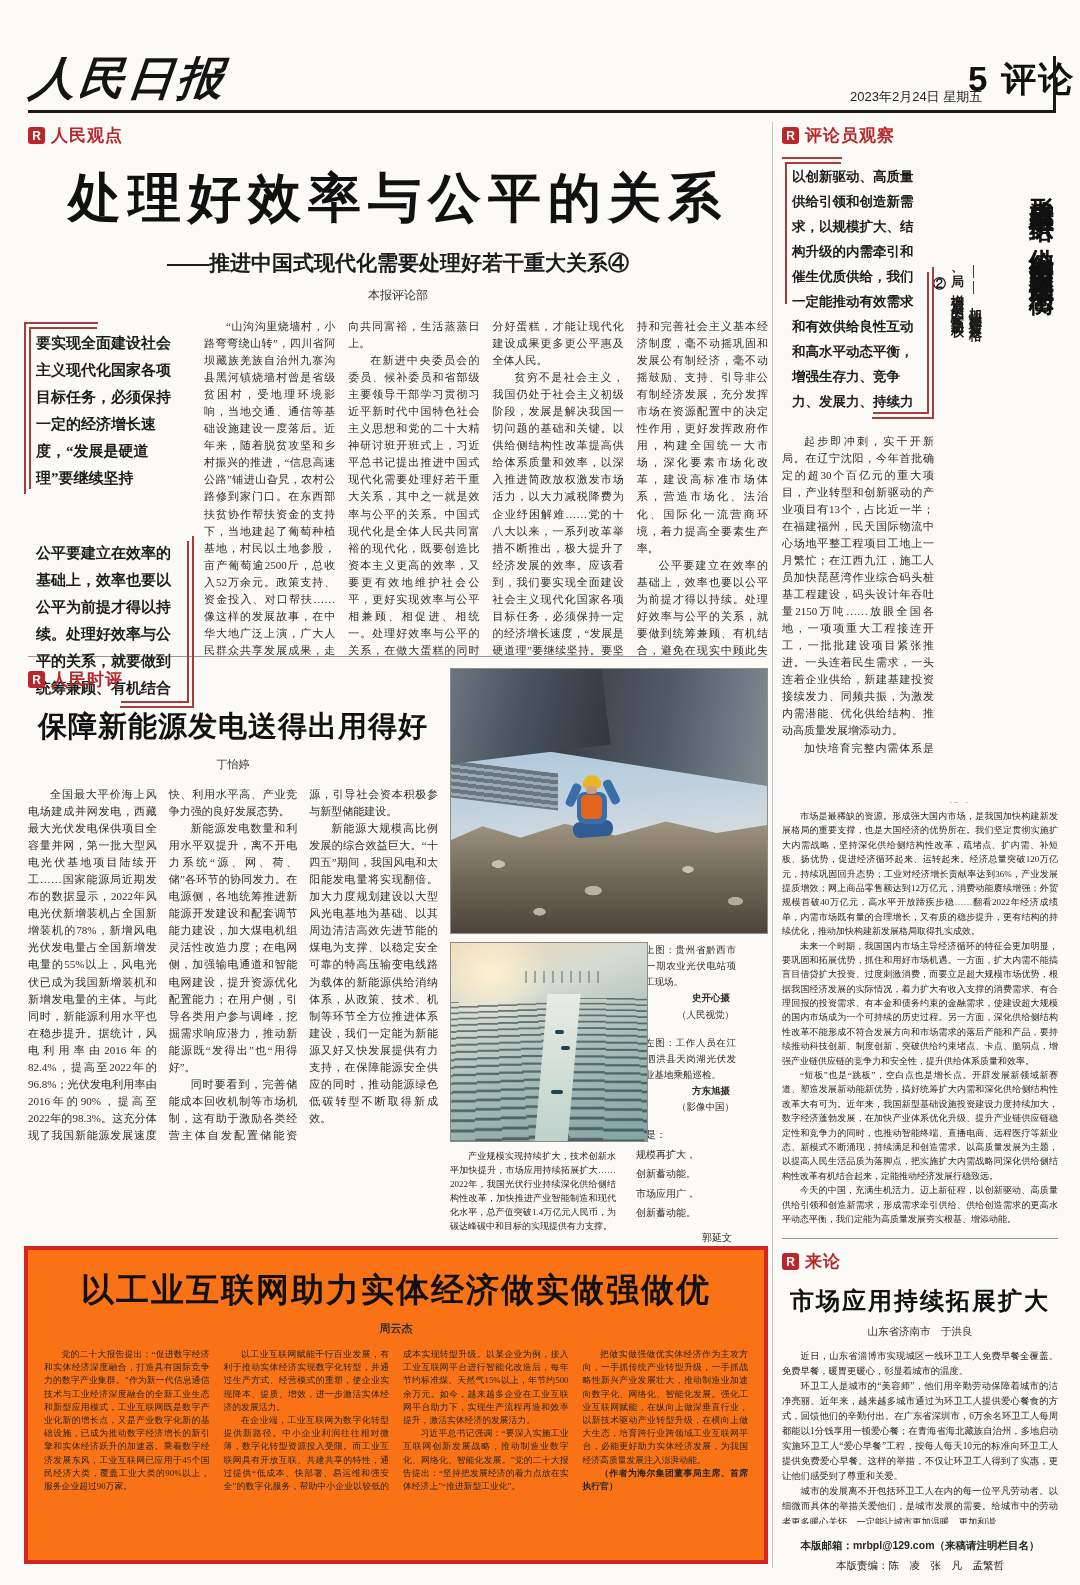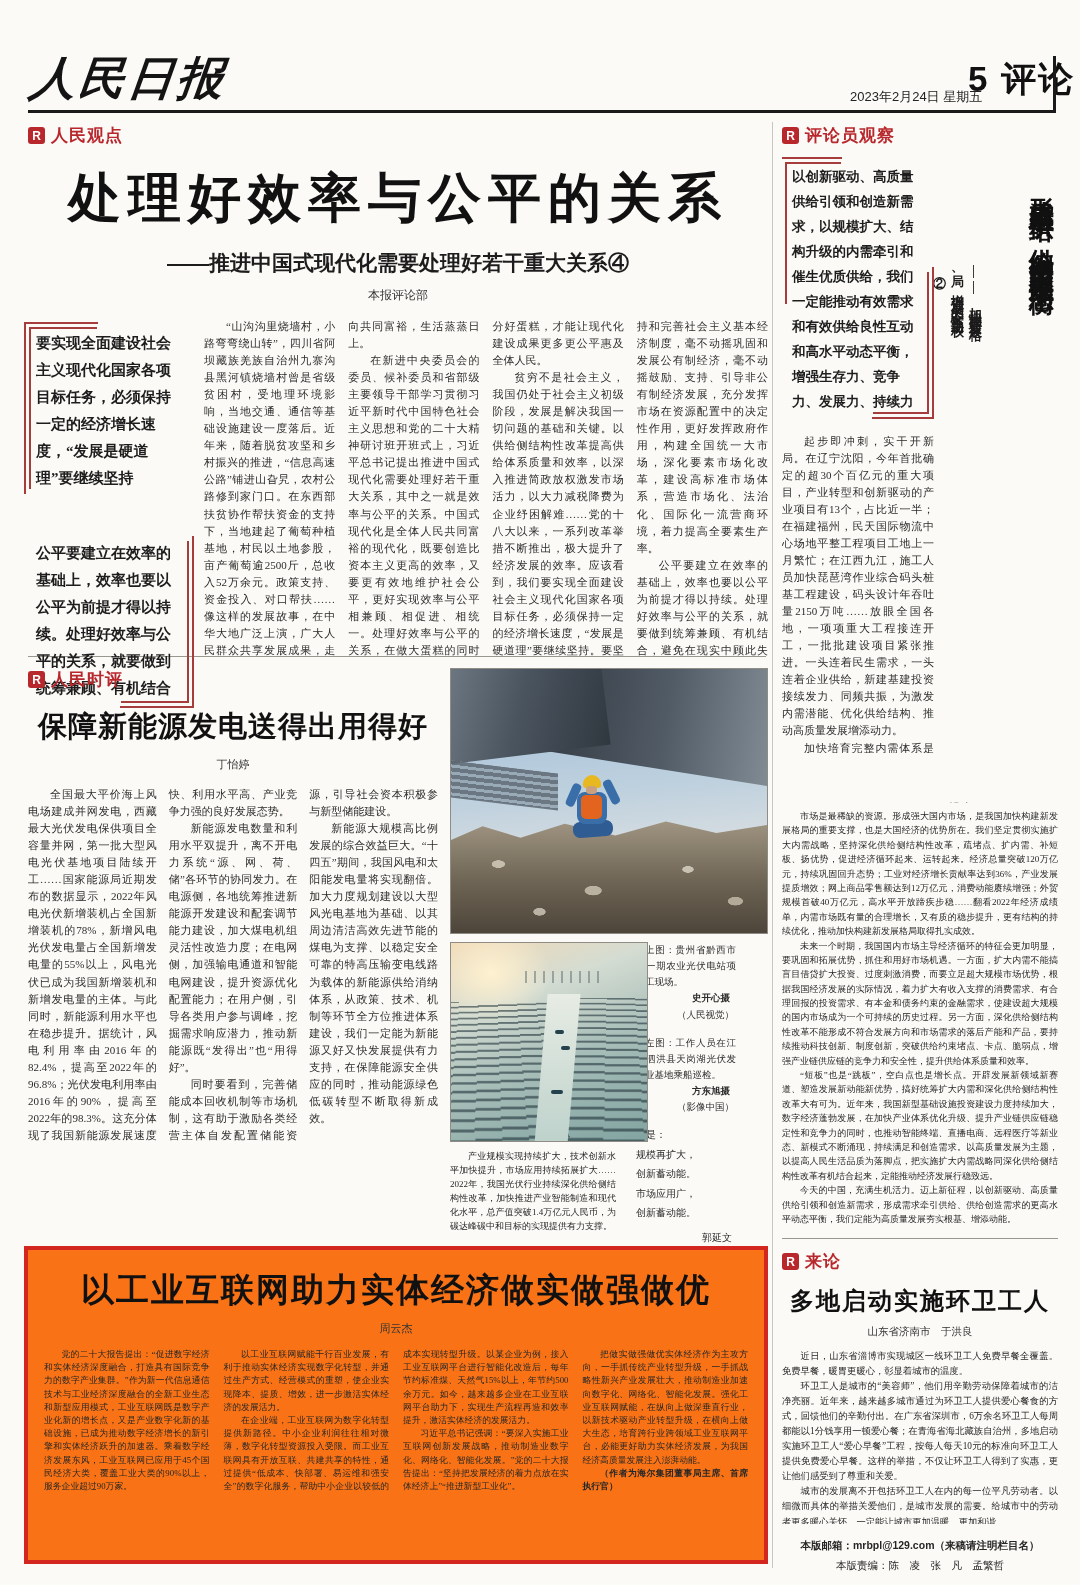--- a/index.html
+++ b/index.html
@@ -124,21 +124,21 @@
   .obs-author{writing-mode:vertical-rl;font-size:11px;letter-spacing:10px;color:#2a2a2a;margin-top:470px;margin-right:8px;}
   .obs-headline{width:72px;flex:none;writing-mode:vertical-rl;font-family:"Liberation Sans",sans-serif;
         font-size:25px;font-weight:800;letter-spacing:3px;line-height:1.15;color:#111;margin-top:22px;}
   .obs-full{margin-top:6px;height:452px;overflow:hidden;}
   .obs-full .p{font-size:9px;line-height:1.6;}
   
   .sec-ind{position:absolute;left:24px;top:1246px;width:744px;height:318px;border:4px solid #d2261f;
         box-sizing:border-box;background:#f97316;padding:10px 16px;}
   .ind-headline{margin:8px 0 0;text-align:center;font-family:"Liberation Sans",sans-serif;
         font-size:33px;font-weight:800;letter-spacing:2px;color:#111;}
-  .ind-byline{margin:8px 0 0;text-align:center;font-size:11px;color:#333;}
+  .ind-byline{margin:8px 0 0;text-align:center;font-size:11px;color:#333;font-weight:bold;}
   .cols4i{column-count:4;column-gap:14px;height:198px;overflow:hidden;margin-top:12px;}
   .cols4i .p{font-size:8.8px;line-height:1.5;}
   .ind-note{font-weight:700;font-family:"Liberation Sans",sans-serif;}
   
   .sec-lai{position:absolute;left:782px;top:1250px;width:276px;}
   .lai-headline{margin:12px 0 0;text-align:center;font-family:"Liberation Sans",sans-serif;
         font-size:24px;font-weight:800;letter-spacing:2px;color:#111;}
   .lai-byline{margin:8px 0 0;text-align:center;font-size:10.5px;color:#333;}
   .lai-body{margin-top:10px;height:175px;overflow:hidden;}
   .lai-body .p{font-size:9.3px;line-height:1.62;}
@@ -305,21 +305,21 @@
       <p class="p">把做实做强做优实体经济作为主攻方向，一手抓传统产业转型升级，一手抓战略性新兴产业发展壮大，推动制造业加速向数字化、网络化、智能化发展。强化工业互联网赋能，在纵向上做深垂直行业，以新技术驱动产业转型升级，在横向上做大生态，培育跨行业跨领域工业互联网平台，必能更好助力实体经济发展，为我国经济高质量发展注入澎湃动能。</p>
       <p class="p ind-note">（作者为海尔集团董事局主席、首席执行官）</p>
     </div>
   </div>
 
   <div class="sec-lai">
     <div class="col-label">
       <span class="label-icon">R</span>
       <span class="txt">来论</span>
     </div>
-    <h2 class="lai-headline">多地启动实施环卫工人</h2>
+    <h2 class="lai-headline">市场应用持续拓展扩大</h2>
     <div class="lai-byline">山东省济南市　于洪良</div>
     <div class="lai-body">
       <p class="p">近日，山东省淄博市实现城区一线环卫工人免费早餐全覆盖。免费早餐，暖胃更暖心，彰显着城市的温度。</p>
       <p class="p">环卫工人是城市的“美容师”，他们用辛勤劳动保障着城市的洁净亮丽。近年来，越来越多城市通过为环卫工人提供爱心餐食的方式，回馈他们的辛勤付出。在广东省深圳市，6万余名环卫工人每周都能以1分钱享用一顿爱心餐；在青海省海北藏族自治州，多地启动实施环卫工人“爱心早餐”工程，按每人每天10元的标准向环卫工人提供免费爱心早餐。这样的举措，不仅让环卫工人得到了实惠，更让他们感受到了尊重和关爱。</p>
       <p class="p">城市的发展离不开包括环卫工人在内的每一位平凡劳动者。以细微而具体的举措关爱他们，是城市发展的需要。给城市中的劳动者更多暖心关怀，一定能让城市更加温暖、更加和谐。</p>
     </div>
     <div class="lai-footer">
       <div class="em">本版邮箱：mrbpl@129.com（来稿请注明栏目名）</div>
       <div>本版责编：陈　凌　张　凡　孟繁哲</div>
     </div>

